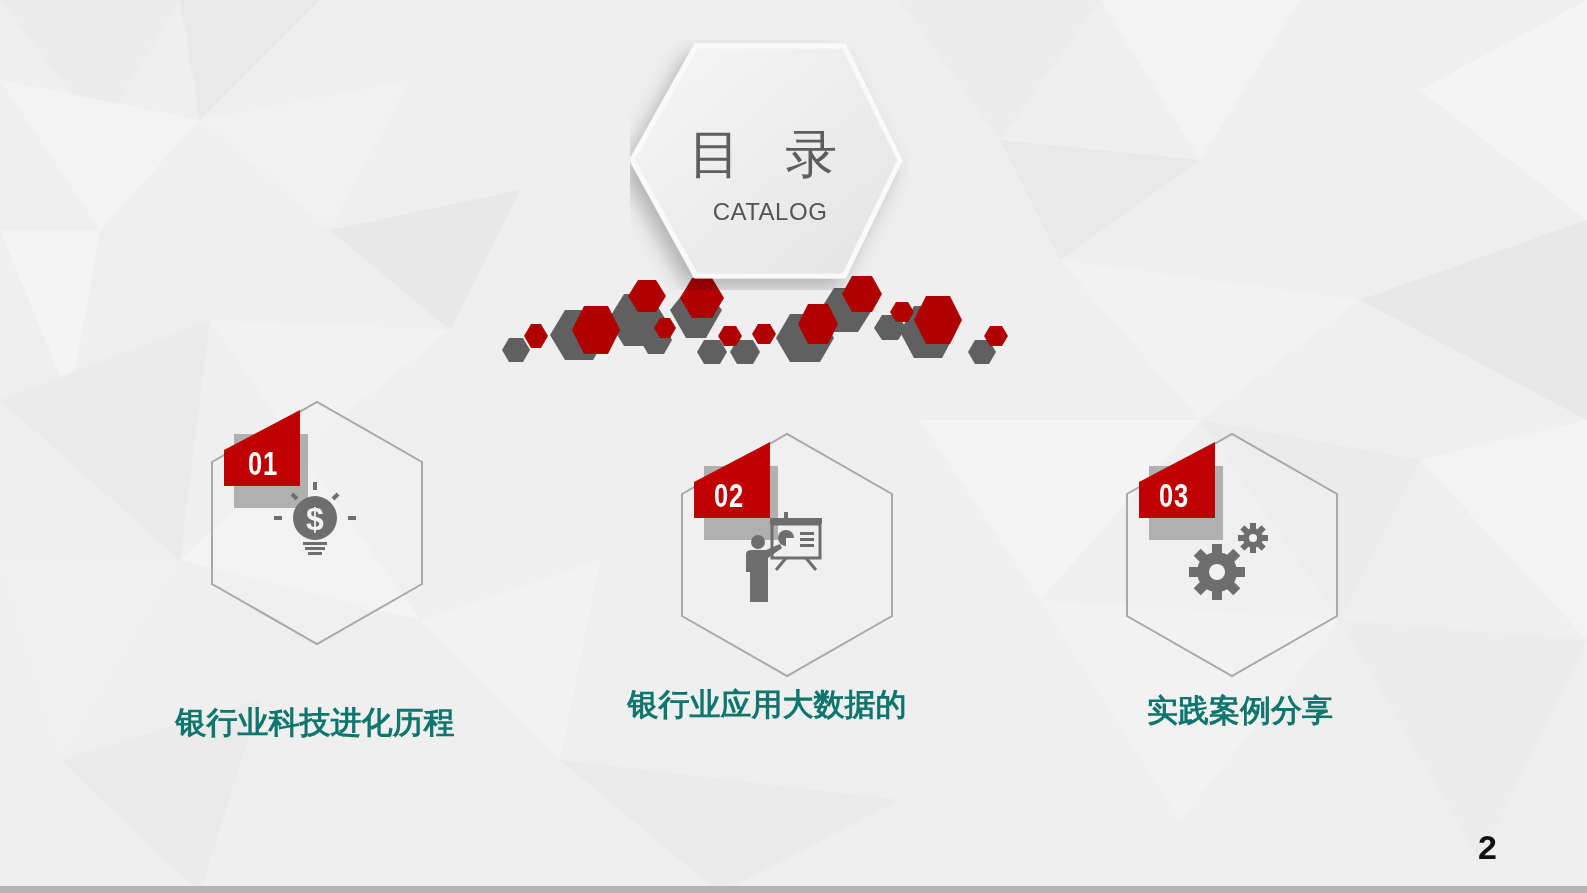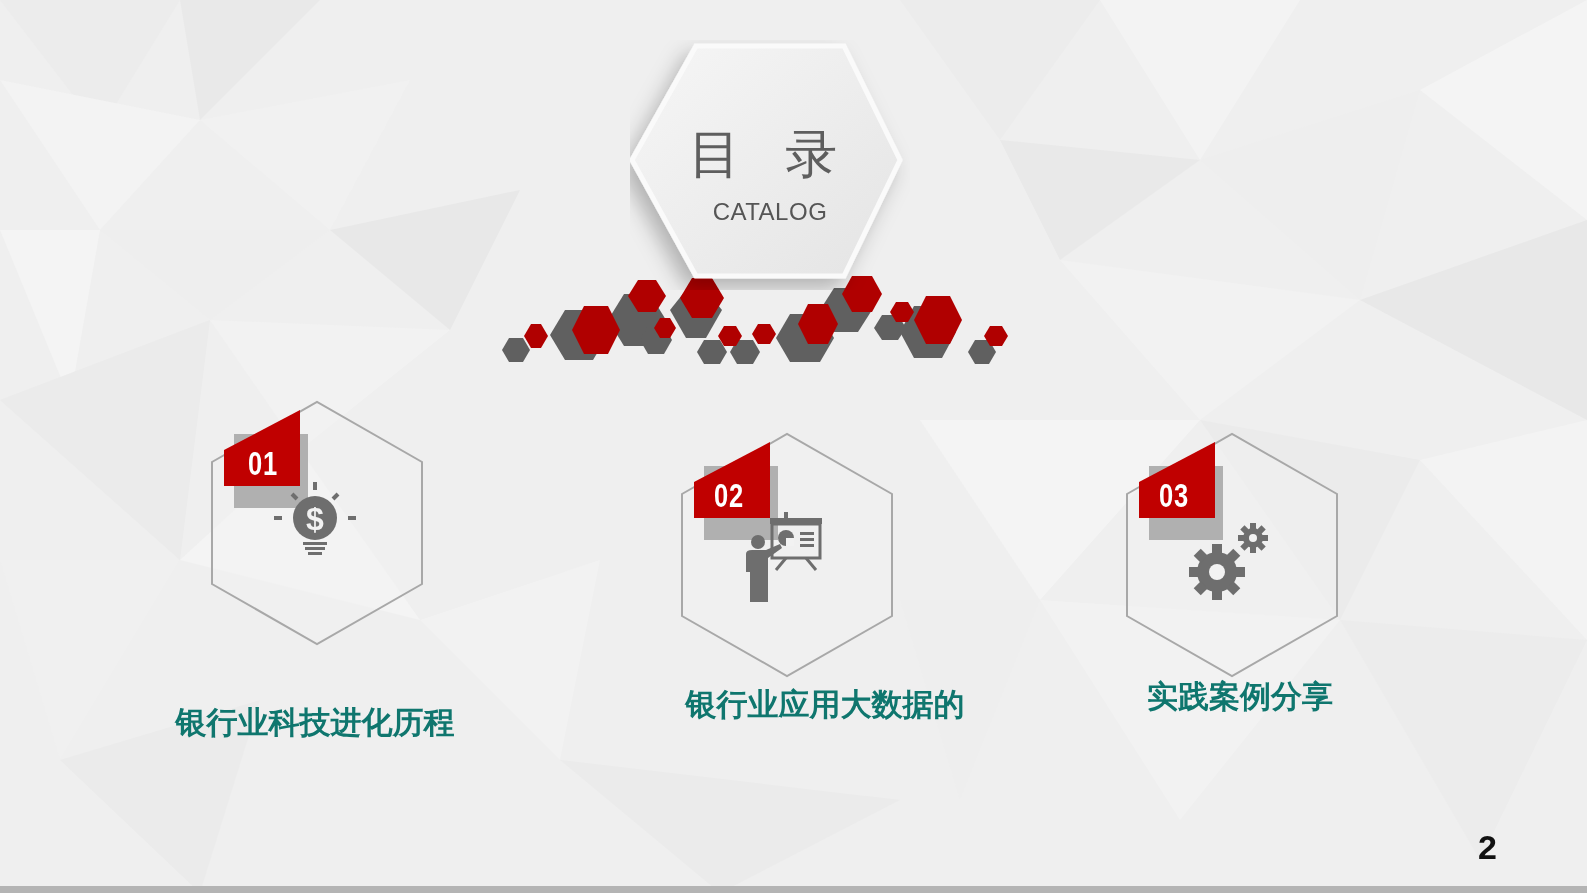--- a/index.html
+++ b/index.html
@@ -191,21 +191,21 @@
         <rect x="-3" y="-15" width="6" height="6" transform="rotate(315)"></rect>
         <circle r="4" fill="#f2f2f2"></circle>
       </g>
     </g>
   </svg>
 </div>
 
 <div class="caption" style="left:150px;top:702px;width:330px;">
   <div>银行业科技进化历程</div>
 </div>
-<div class="caption" style="left:660px;top:684px;width:330px;">
+<div class="caption" style="left:602px;top:684px;width:330px;">
   <div>银行业应用大数据的</div>
 </div>
-<div class="caption" style="left:1110px;top:676px;width:260px;">
+<div class="caption" style="left:1110px;top:690px;width:260px;">
   <div>实践案例分享</div>
 </div>
 
 <div class="page-num">2</div>
 <div class="bottom-bar"></div>
 
 </body></html>

